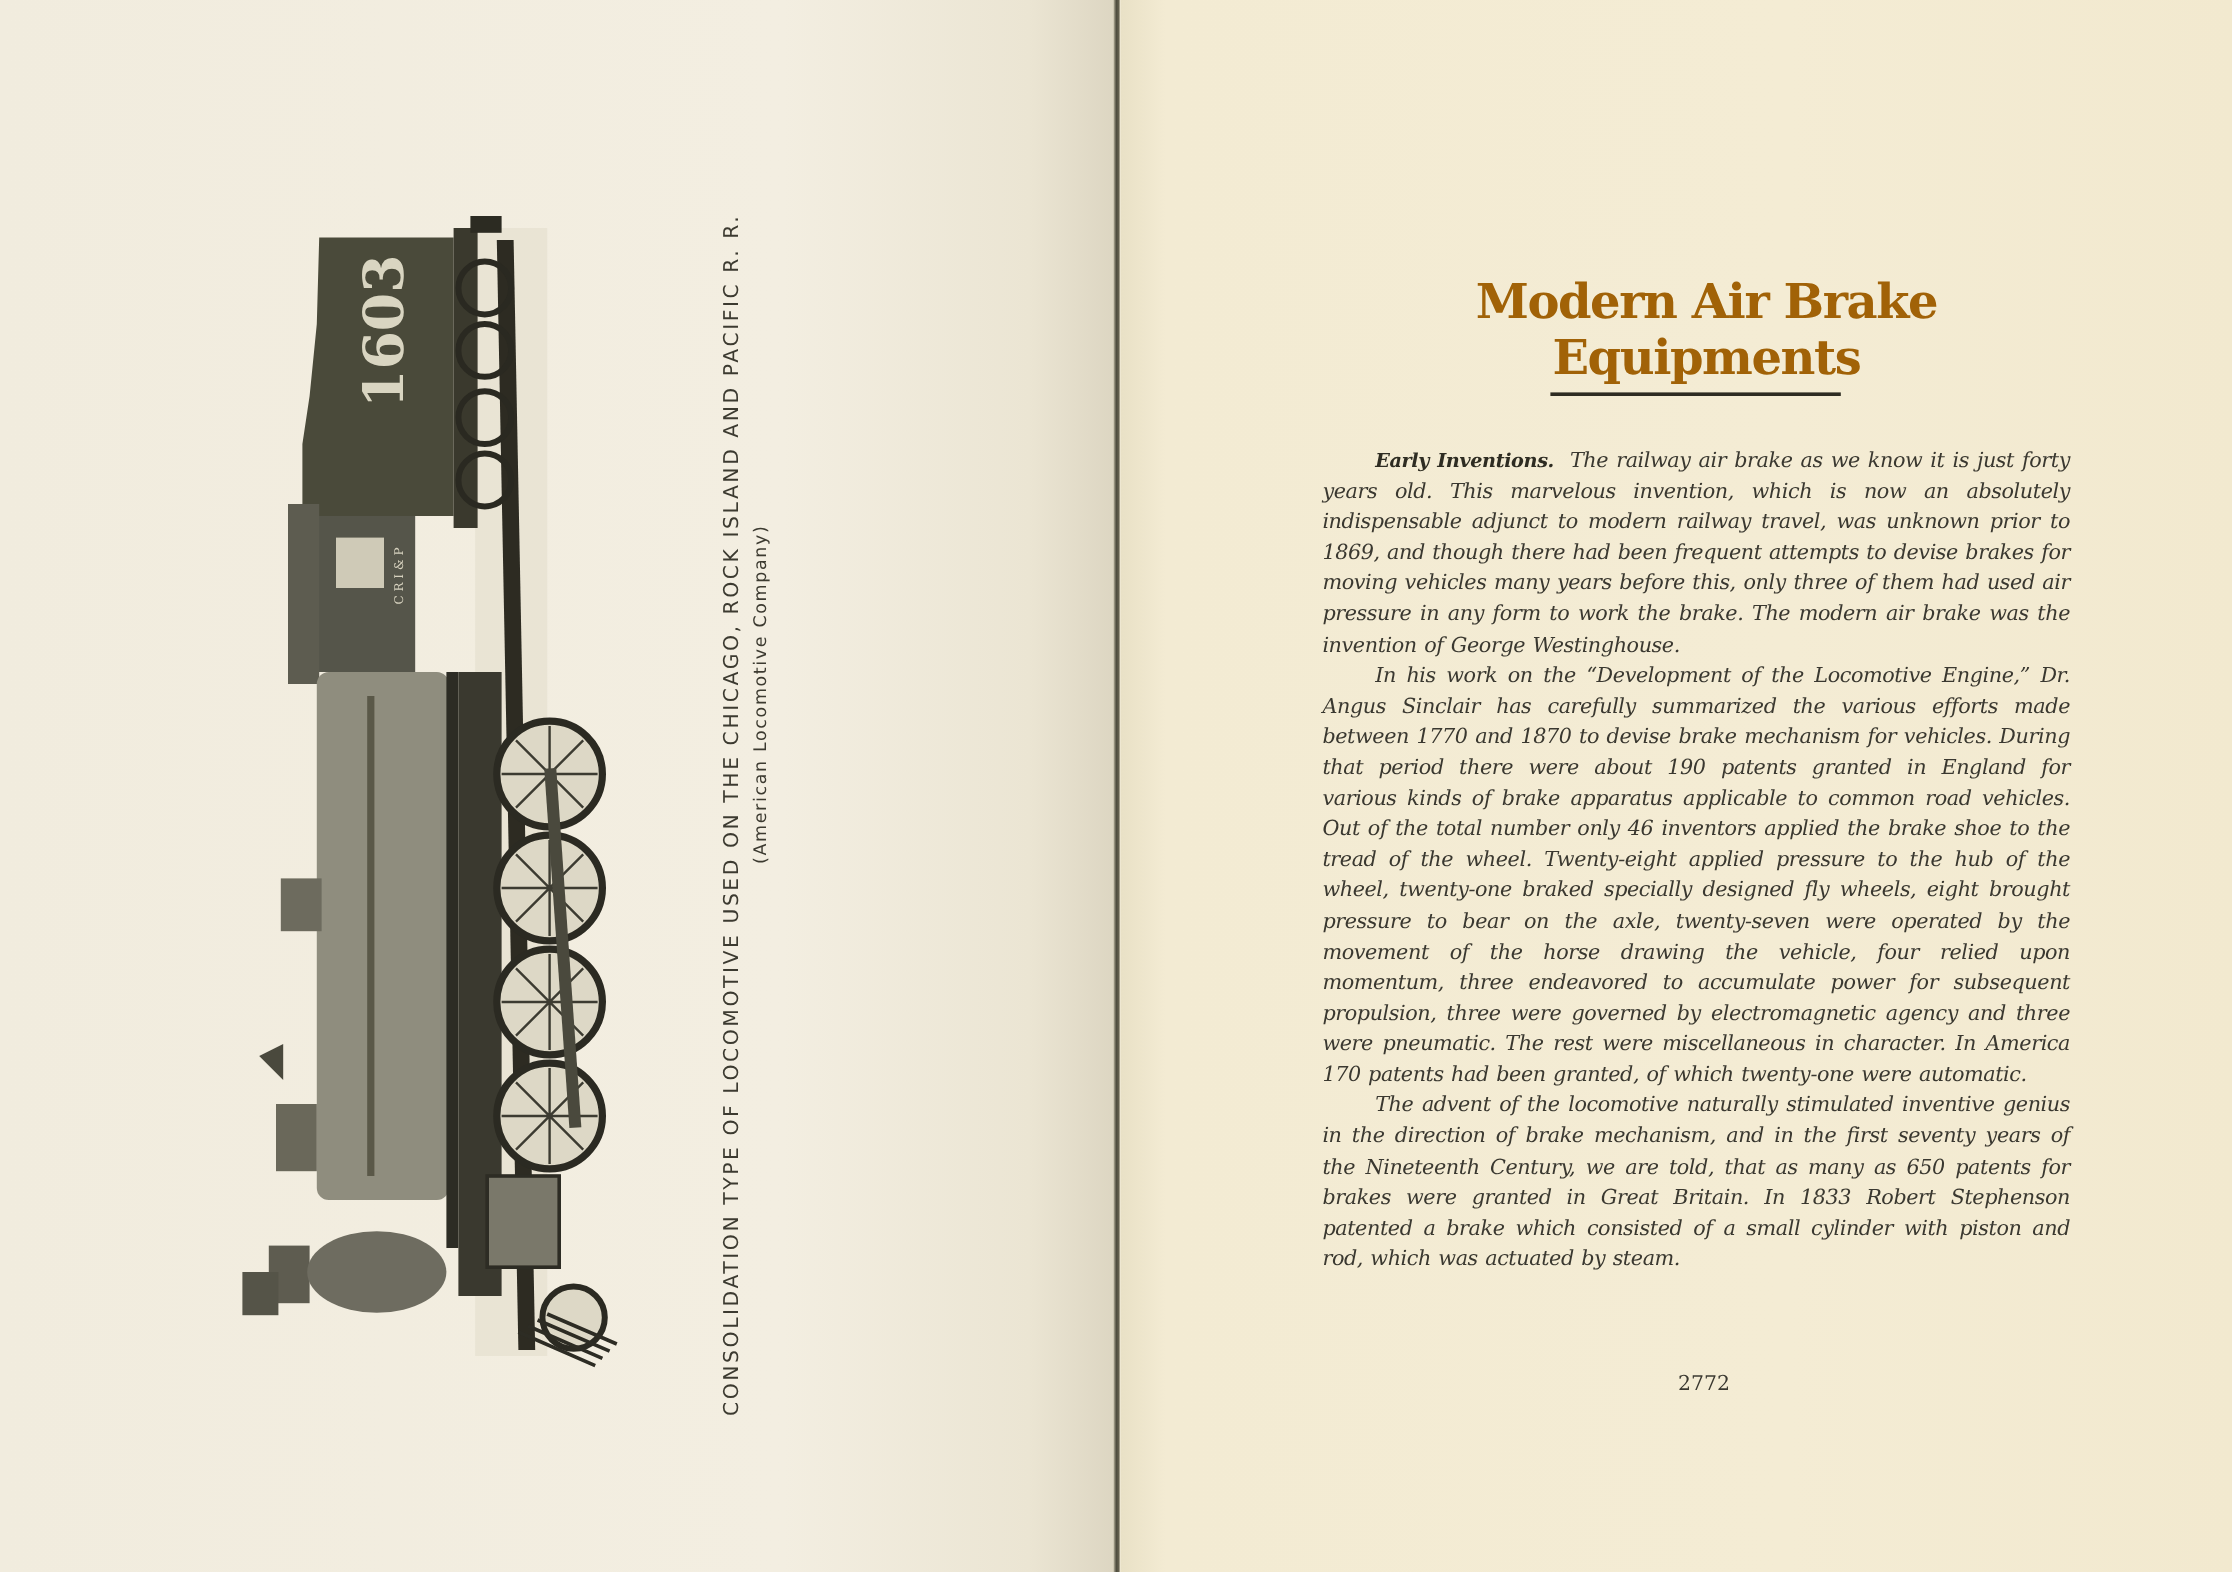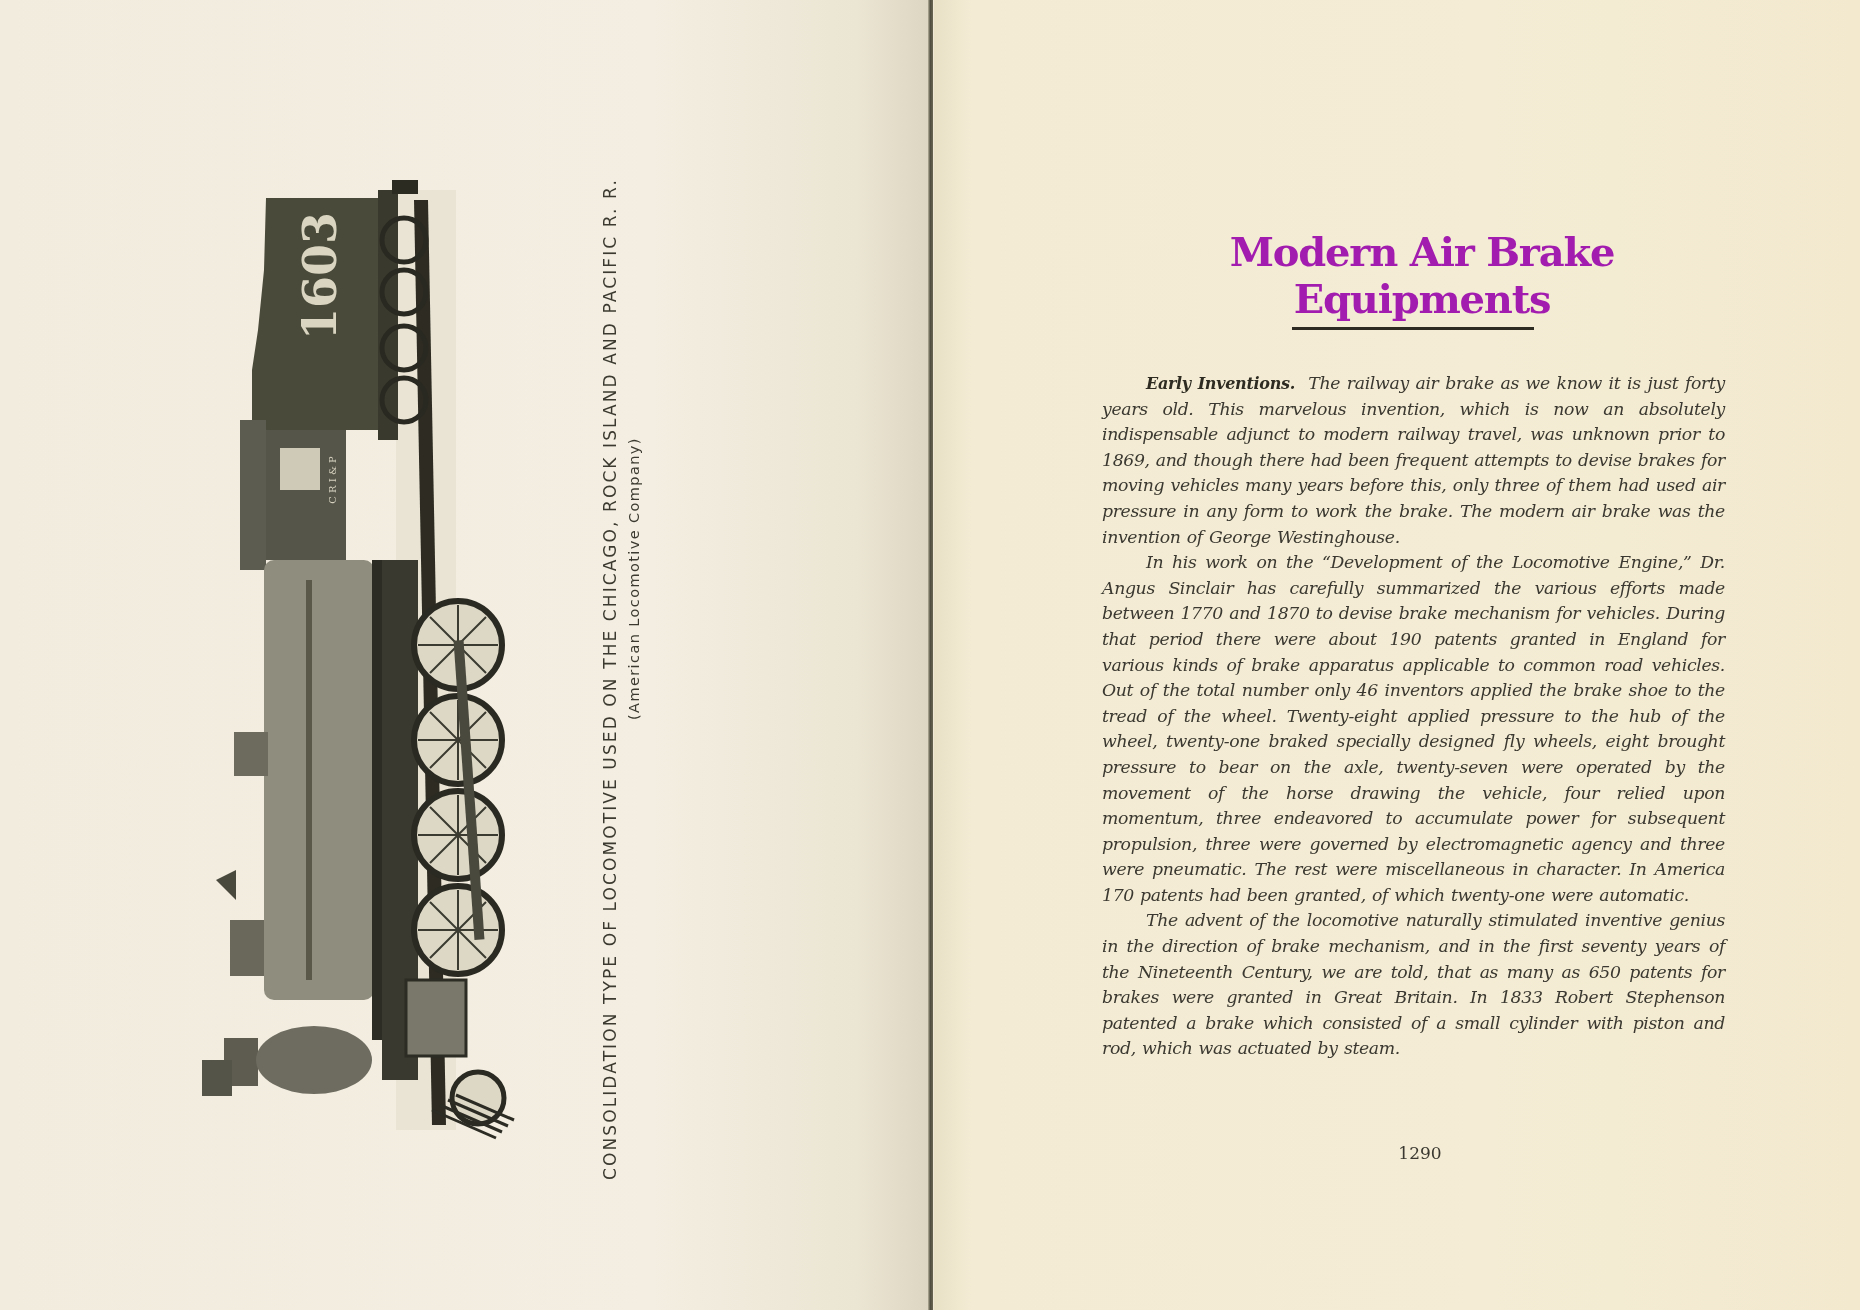--- a/index.html
+++ b/index.html
@@ -47,21 +47,21 @@
       font-size: 14.5px; letter-spacing: 1.4px;
       display: block; margin-top: 6px; padding-left: 460px;
     }
 
     
     .chapter-title {
       position: absolute; left: 1102px; top: 228px; width: 640px;
       text-align: center;
       font-family: "DejaVu Serif", serif;
       font-weight: bold; font-size: 40px; letter-spacing: -1.2px;
-      color: #a21caf;
+      color: #a16207;
       margin: 0;
     }
     .title-rule {
       position: absolute; left: 1292px; top: 327px; width: 242px; height: 3px;
       background: #2e2c22;
     }
     .body-text {
       position: absolute; left: 1102px; top: 371px; width: 623px;
       font-family: "DejaVu Serif", serif;
       font-size: 17.3px; line-height: 25.6px;
@@ -164,14 +164,14 @@
 
   <h1 class="chapter-title">Modern Air Brake Equipments</h1>
   <div class="title-rule"></div>
 
   <div class="body-text">
     <p><span class="run-in">Early Inventions.</span>&nbsp;&nbsp;<span>The railway air brake as we know it is just forty years old. This marvelous invention, which is now an absolutely indispensable adjunct to modern railway travel, was unknown prior to 1869, and though there had been frequent attempts to devise brakes for moving vehicles many years before this, only three of them had used air pressure in any form to work the brake. The modern air brake was the invention of George Westinghouse.</span></p>
     <p><span>In his work on the “Development of the Locomotive Engine,” Dr. Angus Sinclair has carefully summarized the various efforts made between 1770 and 1870 to devise brake mechanism for vehicles. During that period there were about 190 patents granted in England for various kinds of brake apparatus applicable to common road vehicles. Out of the total number only 46 inventors applied the brake shoe to the tread of the wheel. Twenty-eight applied pressure to the hub of the wheel, twenty-one braked specially designed fly wheels, eight brought pressure to bear on the axle, twenty-seven were operated by the movement of the horse drawing the vehicle, four relied upon momentum, three endeavored to accumulate power for subsequent propulsion, three were governed by electromagnetic agency and three were pneumatic. The rest were miscellaneous in character. In America 170 patents had been granted, of which twenty-one were automatic.</span></p>
     <p><span>The advent of the locomotive naturally stimulated inventive genius in the direction of brake mechanism, and in the first seventy years of the Nineteenth Century, we are told, that as many as 650 patents for brakes were granted in Great Britain. In 1833 Robert Stephenson patented a brake which consisted of a small cylinder with piston and rod, which was actuated by steam.</span></p>
   </div>
 
-  <div class="folio">1290</div>
+  <div class="folio">2772</div>
 </div>
 
 </body></html>

